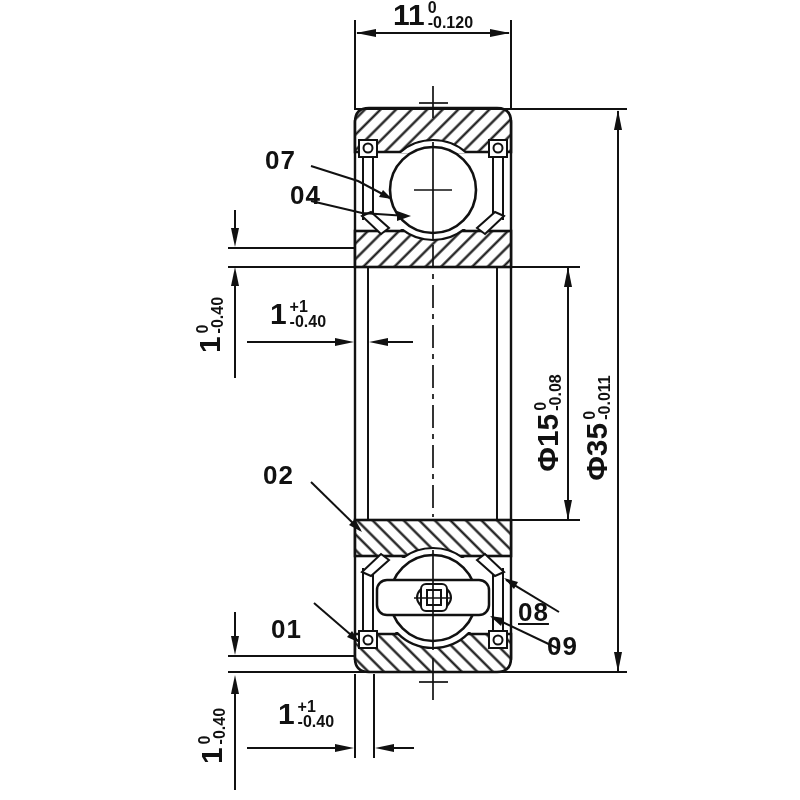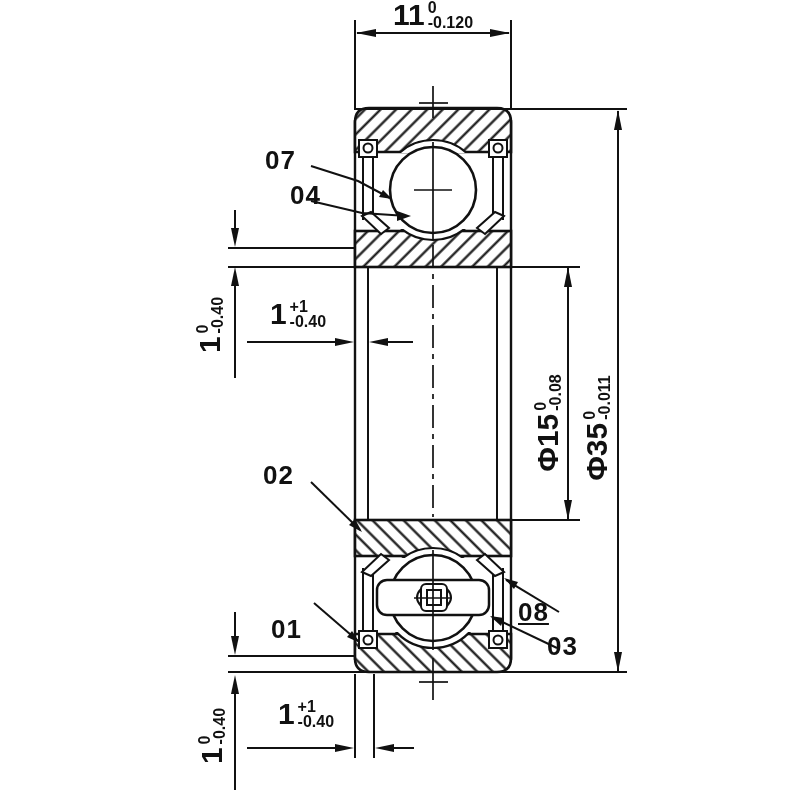--- a/index.html
+++ b/index.html
@@ -194,21 +194,21 @@
     <polygon points="504,578 518,582 514,589"></polygon>
     <polygon points="490,616 504,618 501,626"></polygon>
   </g>
 </svg>
 
 <div class="lbl" style="left:265px;top:147px;">07</div>
 <div class="lbl" style="left:265px;top:182px;margin-left:25px;">04</div>
 <div class="lbl" style="left:263px;top:462px;">02</div>
 <div class="lbl" style="left:271px;top:584px;margin-top:32px;">01</div>
 <div class="lbl" style="left:518px;top:599px;text-decoration:underline;">08</div>
-<div class="lbl" style="left:547px;top:633px;">03</div>
+<div class="lbl" style="left:547px;top:633px;">09</div>
 
 <div class="dim centered" style="left:355px;top:0px;width:156px;">
   <span class="main">11</span>
   <span class="tol">
     <span>0</span>
     <span>-0.120</span>
   </span>
 </div>
 
 <div class="dim centered" style="left:248px;top:299px;width:100px;">

